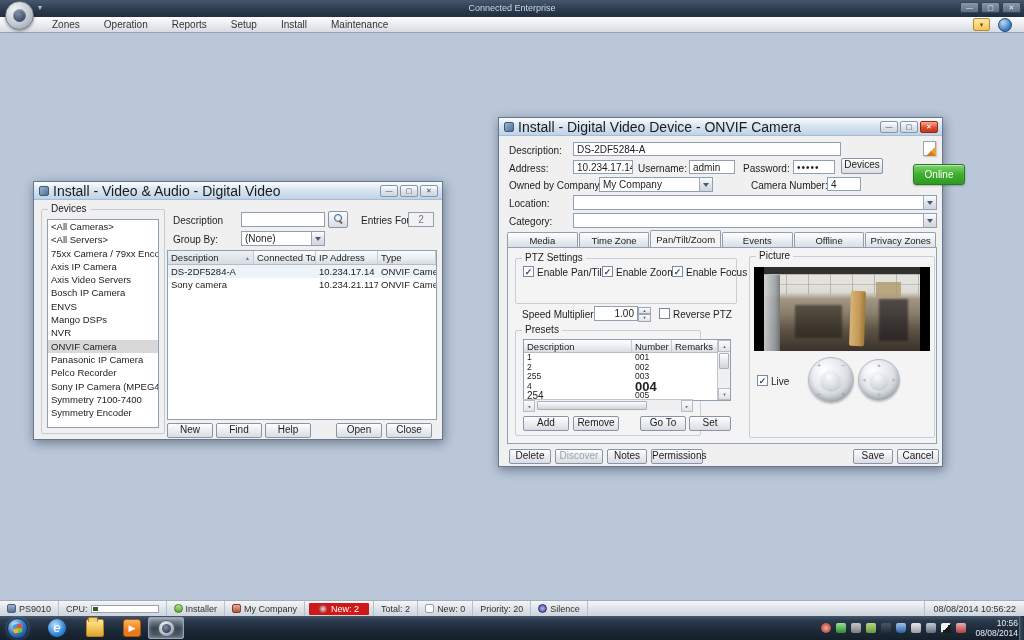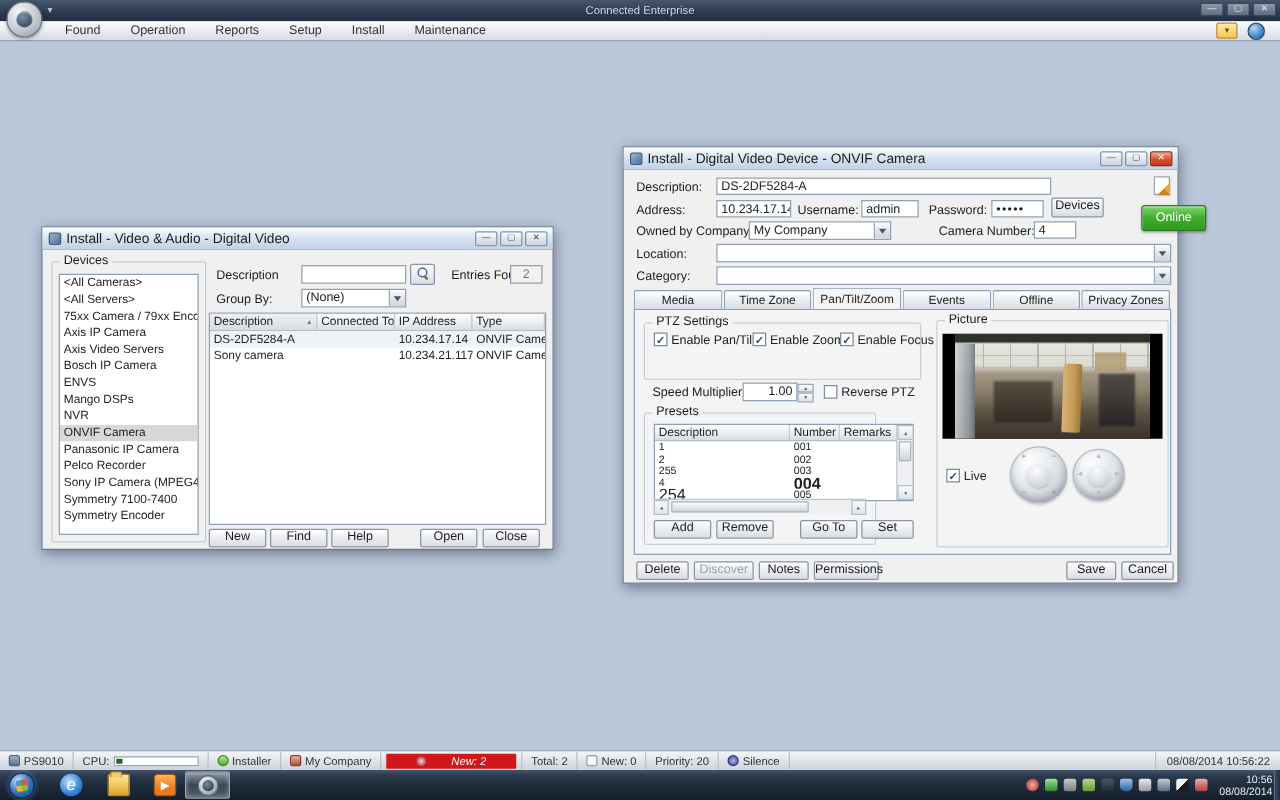--- a/index.html
+++ b/index.html
@@ -25,21 +25,21 @@
     background:linear-gradient(#ffe9a8,#f3c64e); color:#6a4f12; font-size:7px; text-align:center; line-height:11px; }
   .help-orb { position:absolute; right:12px; top:1px; width:14px; height:14px; border-radius:50%;
     background:radial-gradient(circle at 35% 30%, #bcd8f4, #3d7fc1 65%, #205a94); border:1px solid #1c4c7e; }
 
   
   .dlg { position:absolute; background:#f0f0f0; border:1px solid #64788f; box-shadow:1px 3px 10px rgba(20,30,45,.45); }
   .dlg-tb { position:absolute; left:0; top:0; right:0; height:18px;
     background:linear-gradient(#fafcfe,#d9e6f2 45%,#bfd2e6); border-bottom:1px solid #a9bdd2; display:flex; align-items:center; }
   .dlg-tb .dlg-ico { width:10px; height:10px; margin:0 4px 0 5px; border-radius:2px;
     background:linear-gradient(135deg,#9fb6cf,#4a6f96); border:1px solid #3c5a7a; }
-  .dlg-title { font-size:11px; color:#1c1c1c; }
+  .dlg-title { font-size:14px; color:#1c1c1c; }
   .cap-btns { position:absolute; right:4px; top:3px; display:flex; gap:2px; }
   .cap-btn { width:18px; height:12px; border:1px solid #8795a6; border-radius:2px;
     background:linear-gradient(#ffffff,#dfe5ec 50%,#cfd6df); font-size:7px; line-height:10px; text-align:center; color:#44505e; }
   .cap-btn.red { background:linear-gradient(#f2a violentmoz); background:linear-gradient(#f5ab97,#d9502f 55%,#c0391c); border-color:#8e2a14; color:#fff; }
 
   .lbl { position:absolute; font-size:10px; color:#1c1c1c; white-space:nowrap; }
   .tbx { position:absolute; background:#fff; border:1px solid #8fa0b2; font-size:10px; padding:1px 3px; white-space:nowrap; overflow:hidden; }
   .tbx.dis { background:#f2f2f2; color:#777; text-align:center; }
   .sel { position:absolute; background:#fff; border:1px solid #8fa0b2; font-size:10px; padding:1px 16px 1px 3px; white-space:nowrap; overflow:hidden; }
   .sel .da { position:absolute; right:0; top:0; bottom:0; width:13px; background:linear-gradient(#fdfdfd,#dfe3e9 55%,#cfd5dd); border-left:1px solid #9aa8b8; }
@@ -115,21 +115,21 @@
   .pad-glyph { position:absolute; font-size:7px; color:#8d959e; }
   .pad-arrow { position:absolute; font-size:6px; color:#b6bcc4; }
 
   
   .statusbar { position:absolute; left:0; top:600px; width:1024px; height:16px;
     background:linear-gradient(#f4f6f8,#dde2e8 55%,#cdd4db); border-top:1px solid #a6aeb8; display:flex; align-items:center; font-size:9px; color:#333; }
   .sb-seg { display:flex; align-items:center; gap:3px; padding:0 7px; height:16px; border-right:1px solid #b9c0c8; white-space:nowrap; }
   .sb-ico { width:9px; height:9px; border-radius:2px; }
   .sb-cpu { width:68px; height:8px; background:#fff; border:1px solid #9aa4b0; position:relative; }
   .sb-cpu i { position:absolute; left:1px; top:1px; width:5px; bottom:1px; background:#2f5e2f; }
-  .sb-alarm { background:#d01818; color:#fff; padding:1px 24px; border-radius:1px; display:flex; gap:20px; align-items:center;font-style:italic; }
+  .sb-alarm { background:#d01818; color:#fff; padding:1px 10px; border-radius:1px; display:flex; gap:4px; align-items:center; }
   .sb-right { margin-left:auto; border-left:1px solid #b9c0c8; padding:0 8px; height:16px; display:flex; align-items:center; }
 
   
   .taskbar { position:absolute; left:0; top:616px; width:1024px; height:24px;
     background:linear-gradient(#4a5althrough,#1c2633); background:linear-gradient(#45566b 0%, #2b3a4d 18%, #1c2937 60%, #141f2b 100%); }
   .tb-start { position:absolute; left:7px; top:2px; width:21px; height:21px; border-radius:50%;
     background:radial-gradient(circle at 35% 30%, #cfe6f8, #3f7fc4 45%, #1c4e8c 80%); border:1px solid #12304f; box-shadow:0 0 4px rgba(120,180,255,.5); }
   .tb-flag { position:absolute; left:5px; top:5px; width:9px; height:9px; border-radius:2px;
     background:conic-gradient(#e0533c 0 25%, #7ac143 0 50%, #f7b418 0 75%, #39a0da 0 100%); transform:rotate(-8deg); }
   .tb-ico { position:absolute; top:3px; width:18px; height:18px; border-radius:2px; }
@@ -164,21 +164,21 @@
       <div class="win-ctrl">✕</div>
     </div>
   </div>
   <div class="orb">
       <div class="orb-core"></div>
     </div>
   <div class="qa-arrow">▾</div>
 
   <div class="menubar">
     <div class="menu-items">
-      <div class="menu-item">Found</div>
+      <div class="menu-item">Zones</div>
       <div class="menu-item">Operation</div>
       <div class="menu-item">Reports</div>
       <div class="menu-item">Setup</div>
       <div class="menu-item">Install</div>
       <div class="menu-item">Maintenance</div>
     </div>
     <div class="ribbon-btn">▾</div>
     <div class="help-orb"></div>
   </div>
 
@@ -354,21 +354,21 @@
           <div class="gr-cell" style="width:108px; line-height:9.6px; font-size:8.5px;">255</div>
           <div class="gr-cell" style="width:40px; line-height:9.6px; font-size:8.5px;">003</div>
           <div class="gr-cell" style="flex:1; line-height:9.6px; font-size:8.5px;"></div>
         </div>
         <div class="grid-row" style="height:9.6px;">
           <div class="gr-cell" style="width:108px; line-height:9.6px; font-size:8.5px;">4</div>
           <div class="gr-cell" style="width:40px; line-height:9.6px; font-size:13px;font-weight:bold;">004</div>
           <div class="gr-cell" style="flex:1; line-height:9.6px; font-size:8.5px;"></div>
         </div>
         <div class="grid-row" style="height:9.6px;">
-          <div class="gr-cell" style="width:108px; line-height:9.6px; font-size:13px;">254</div>
+          <div class="gr-cell" style="width:108px; line-height:9.6px; font-size:10px;">254</div>
           <div class="gr-cell" style="width:40px; line-height:9.6px; font-size:8.5px;">005</div>
           <div class="gr-cell" style="flex:1; line-height:9.6px; font-size:8.5px;"></div>
         </div>
         <div class="vscroll">
           <div class="sc-btn" style="top:0; font-size:4px;">▲</div>
           <div class="sc-thumb" style="left:1px; right:1px; top:13px; height:16px;"></div>
           <div class="sc-btn" style="bottom:0; font-size:4px;">▼</div>
         </div>
       </div>
       <div class="hscroll" style="left:7px; right:7px; bottom:24px;">

